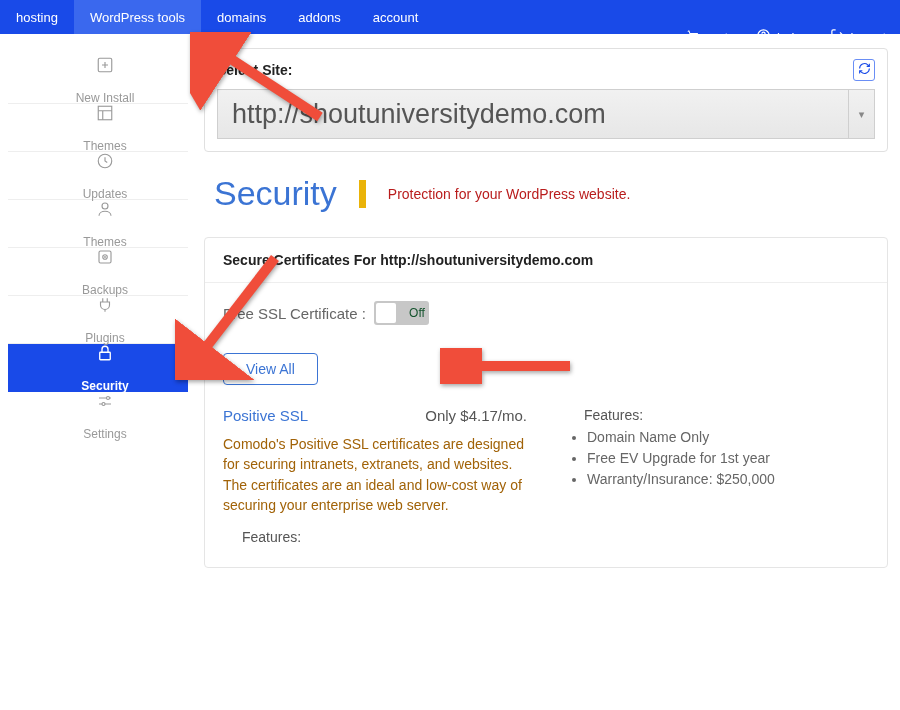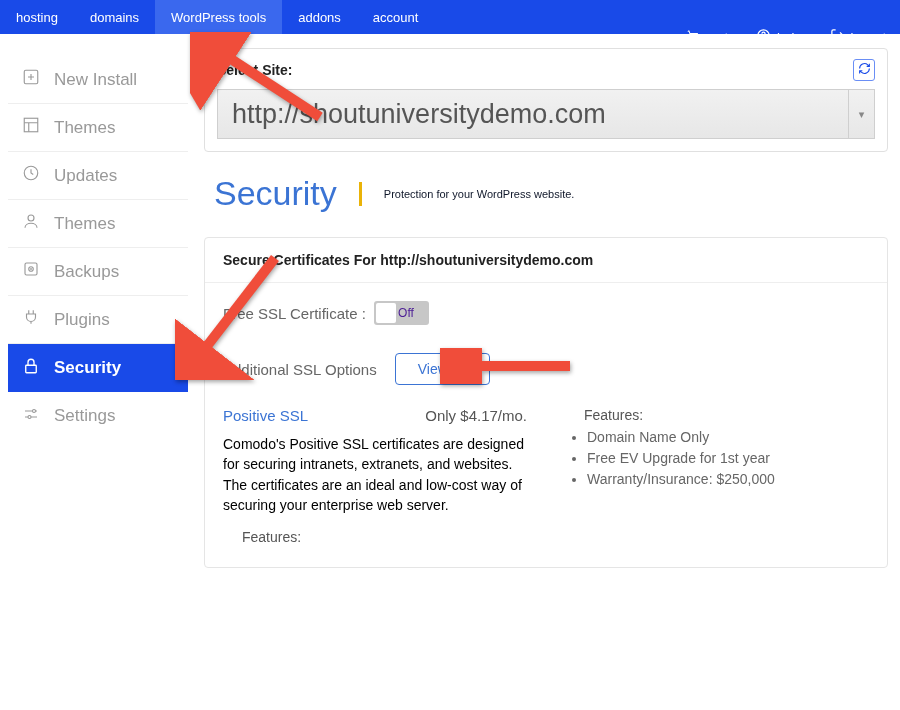--- a/index.html
+++ b/index.html
@@ -7,66 +7,66 @@
 .topbar { background: #194ae8; height: 34px; display: flex; align-items: center; color: #fff; font-size: 13px; }
 .topnav { display: flex; height: 100%; }
 .topnav-item { padding: 0 16px; display: flex; align-items: center; cursor: pointer; }
 .topnav-item.active { background: #3a68ee; }
 .top-spacer { flex: 1; }
 .toputil { display: flex; height: 100%; }
 .toputil-item { padding: 0 14px; display: flex; align-items: center; gap: 6px; cursor: pointer; margin-top: 37px; }
 .toputil-item svg { width: 15px; height: 15px; }
 .layout { display: flex; }
 .sidebar { width: 188px; padding: 22px 0 0 8px; }
-.sb-item { height: 48px; display: flex; align-items: center; gap: 14px; padding-left: 14px; color: #999; cursor: pointer; border-bottom: 1px solid #eee; font-size: 17px; }
+.sb-item { height: 48px; display: flex; align-items: center; gap: 14px; padding-left: 14px; color: #999; cursor: pointer; border-bottom: 1px solid #eee; font-size: 12px; flex-direction: column; }
 .sb-item:last-child { border-bottom: none; }
 .sb-item.active { background: #194ae8; color: #fff; font-weight: 700; border-bottom: none; }
 .sb-item svg { width: 18px; height: 18px; flex-shrink: 0; }
 .main { flex: 1; padding: 14px 12px 0 16px; }
 .selectbox { border: 1px solid #e0e0e0; border-radius: 4px; padding: 10px 12px 12px; }
 .select-head { display: flex; justify-content: space-between; align-items: center; margin-bottom: 8px; }
 .select-label { font-weight: 600; color: #222; }
 .refresh-btn { width: 22px; height: 22px; border: 1px solid #6a8ef5; border-radius: 3px; display: flex; align-items: center; justify-content: center; cursor: pointer; color: #194ae8; }
 .refresh-btn svg { width: 13px; height: 13px; }
 .site-select { background: linear-gradient(#f1f1f1,#e7e7e7); border: 1px solid #cfcfcf; height: 50px; display: flex; align-items: center; padding: 0 14px; font-size: 27px; color: #555; font-weight: 300; position: relative; }
 .site-select .arrow { position: absolute; right: 0; top: 0; bottom: 0; width: 26px; border-left: 1px solid #cfcfcf; display: flex; align-items: center; justify-content: center; color: #888; font-size: 11px; }
 .page-heading { display: flex; align-items: center; margin: 22px 0 24px 10px; }
 .page-title { font-size: 34px; font-weight: 300; color: #3b74d4; padding-right: 22px; }
-.page-sub { font-size: 11px; color: #0f172a; border-left: 3px solid #eab308; padding: 6px 0 6px 22px; }
+.page-sub { font-size: 14px; color: #b91c1c; border-left: 7px solid #eab308; padding: 6px 0 6px 22px; }
 .panel { border: 1px solid #e5e5e5; border-radius: 4px; }
 .panel-head { padding: 14px 18px; font-weight: 600; color: #222; border-bottom: 1px solid #eee; }
 .panel-body { padding: 18px; }
 .row { display: flex; align-items: center; color: #666; font-size: 15px; }
 .toggle { width: 55px; height: 24px; background: #c7c7c7; border-radius: 3px; display: inline-flex; align-items: center; padding: 2px; position: relative; margin-left: 8px; cursor: pointer; }
 .toggle .knob { width: 20px; height: 20px; background: #fff; border-radius: 2px; }
-.toggle .lbl { position: absolute; right: 15px; color: #4c1d95; font-size: 12px; }
+.toggle .lbl { position: absolute; right: 4px; color: #14532d; font-size: 12px; }
 .row2 { display: flex; align-items: center; gap: 18px; margin-top: 28px; margin-bottom: 22px; }
 .btn-outline { border: 1px solid #3b74d4; color: #3b74d4; background: #fff; padding: 7px 22px; border-radius: 4px; font-size: 14px; cursor: pointer; }
 .products { display: flex; gap: 38px; }
 .product { flex: 1; }
 .p-head { display: flex; justify-content: space-between; margin-bottom: 10px; font-size: 15px; }
 .p-name { color: #3b74d4; }
 .p-price { color: #555; }
-.p-desc { color: #000000; line-height: 1.45; font-size: 14px; margin-bottom: 14px; }
+.p-desc { color: #a16207; line-height: 1.45; font-size: 14px; margin-bottom: 14px; }
 .p-feat-h { color: #555; margin-bottom: 4px; font-size: 14px; margin-left: 19px; }
 .p-feat { list-style: disc; padding-left: 22px; color: #666; font-size: 14px; line-height: 1.5; }
 
 .arrow-ann { position: absolute; pointer-events: none; }
 .arrow-ann svg { filter: drop-shadow(1px 2px 2px rgba(0,0,0,.35)); }
 .page-wrap { position: relative; border-radius: 9px; }
 </style>
 </head>
 <body>
 <div class="page-wrap">
 
 <div class="topbar">
   <div class="topnav">
     <div class="topnav-item">hosting</div>
+    <div class="topnav-item active">WordPress tools</div>
     <div class="topnav-item">domains</div>
-    <div class="topnav-item active">WordPress tools</div>
     <div class="topnav-item">addons</div>
     <div class="topnav-item">account</div>
   </div>
   <div class="top-spacer"></div>
   <div class="toputil">
     <div class="toputil-item">
       <span><svg viewBox="0 0 24 24" fill="currentColor">
               <path d="M7 4h-2l-1 2h2l3 9h9l3-7H8.4"></path>
               <circle cx="9" cy="20" r="1.6"></circle>
               <circle cx="17" cy="20" r="1.6"></circle>
@@ -175,21 +175,20 @@
       <div class="panel-head">Secure Certificates For http://shoutuniversitydemo.com</div>
       <div class="panel-body">
         <div class="row">
           <span>Free SSL Certificate :</span>
           <span class="toggle">
             <span class="knob"></span>
             <span class="lbl">Off</span>
           </span>
         </div>
         <div class="row2">
-          <span style="color:#666;font-size:15px">Additional SSL Options</span>
           <button class="btn-outline">View All</button>
         </div>
         <div class="products">
           <div class="product">
             <div class="p-head">
               <span class="p-name">Positive SSL</span>
               <span class="p-price">Only $4.17/mo.</span>
             </div>
             <div class="p-desc">Comodo's Positive SSL certificates are designed for securing intranets, extranets, and websites. The certificates are an ideal and low-cost way of securing your enterprise web server.</div>
             <div class="p-feat-h">Features:</div>

